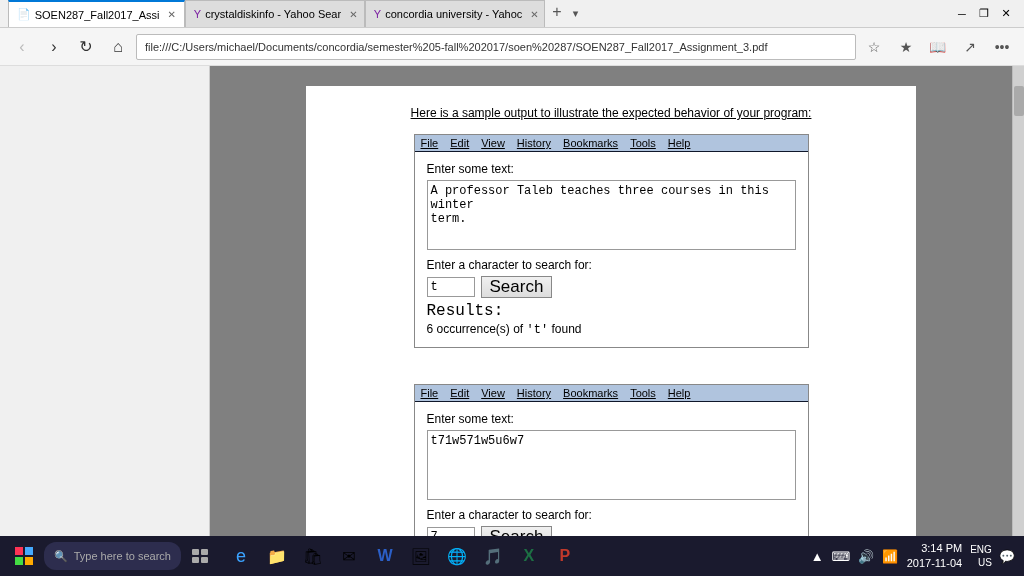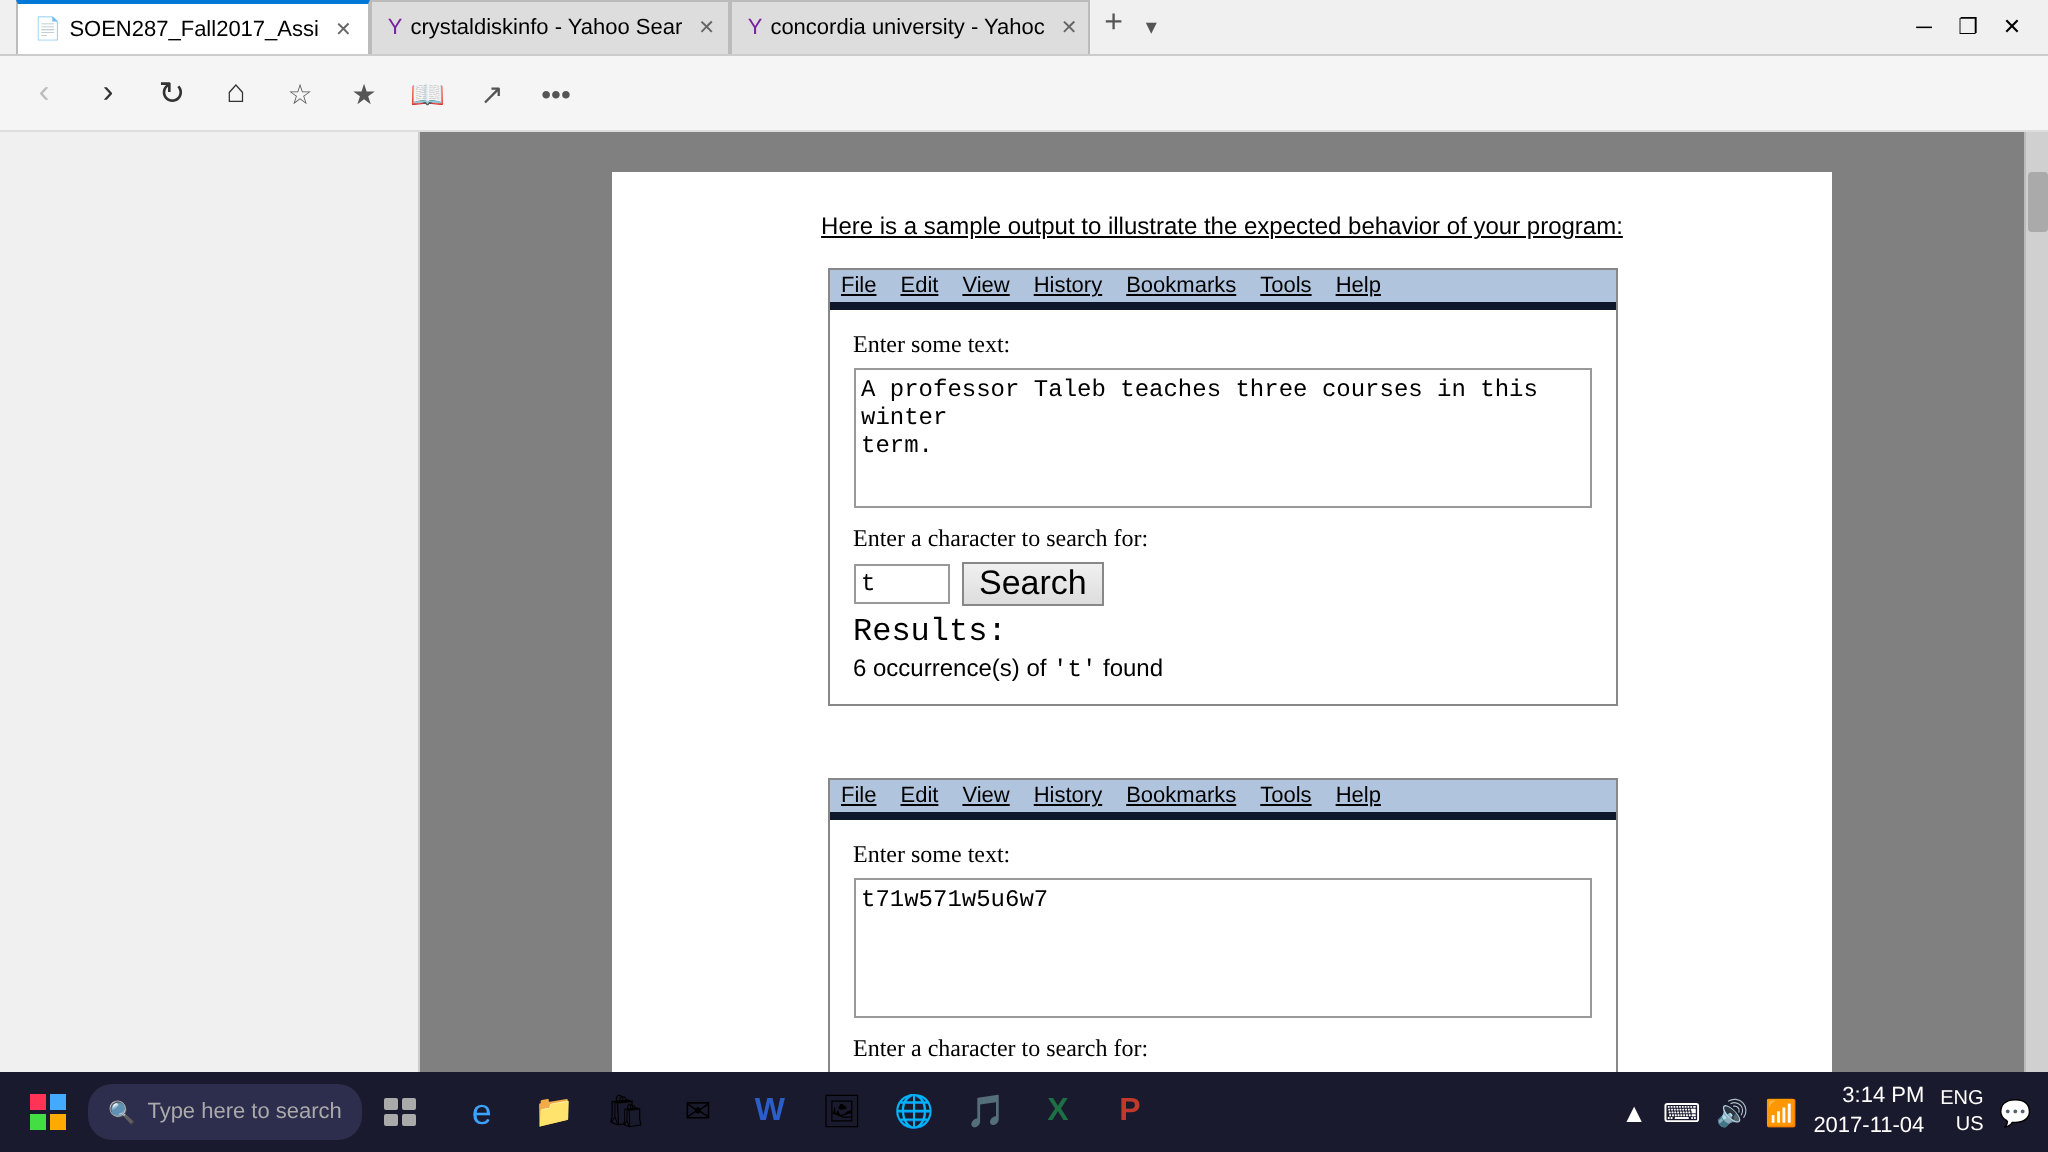--- a/index.html
+++ b/index.html
@@ -237,32 +237,32 @@
       font-size: 12px;
       font-family: 'Courier New', monospace;
     }
     .app-menubar {
       background: #b0c4de;
       padding: 2px 6px;
       display: flex;
       gap: 12px;
       font-size: 11px;
       font-family: Arial, sans-serif;
-      border-bottom: 4px solid #0f172a;
+      border-bottom: 1px solid #0f172a;
     }
     .app-menu-item {
       cursor: pointer;
       text-decoration: underline;
     }
     .app-body {
       background: #fff;
       padding: 10px 12px;
     }
     .app-label {
-      font-family: Liberation Serif, serif;
+      font-family: Liberation Sans, sans-serif;
       font-size: 12px;
       margin-bottom: 4px;
     }
     .app-textarea {
       width: 100%;
       height: 70px;
       border: 1px solid #999;
       font-family: 'Courier New', monospace;
       font-size: 12px;
       padding: 3px;
@@ -337,20 +337,21 @@
     <button class="title-btn">❐</button>
     <button class="title-btn close">✕</button>
   </div>
 </div>
 
 <div class="nav-bar">
   <button class="nav-btn disabled">‹</button>
   <button class="nav-btn">›</button>
   <button class="nav-btn">↻</button>
   <button class="nav-btn">⌂</button>
+  <input type="text" class="address-bar" value="file:///C:/Users/michael/Documents/concordia/semester%205-fall%202017/soen%20287/SOEN287_Fall2017_Assignment_3.pdf" style="">
   <div class="nav-icons">
     <button class="nav-icon-btn">☆</button>
     <button class="nav-icon-btn">★</button>
     <button class="nav-icon-btn">📖</button>
     <button class="nav-icon-btn">↗</button>
     <button class="nav-icon-btn">•••</button>
   </div>
 </div>
 
 <div class="main-content">

